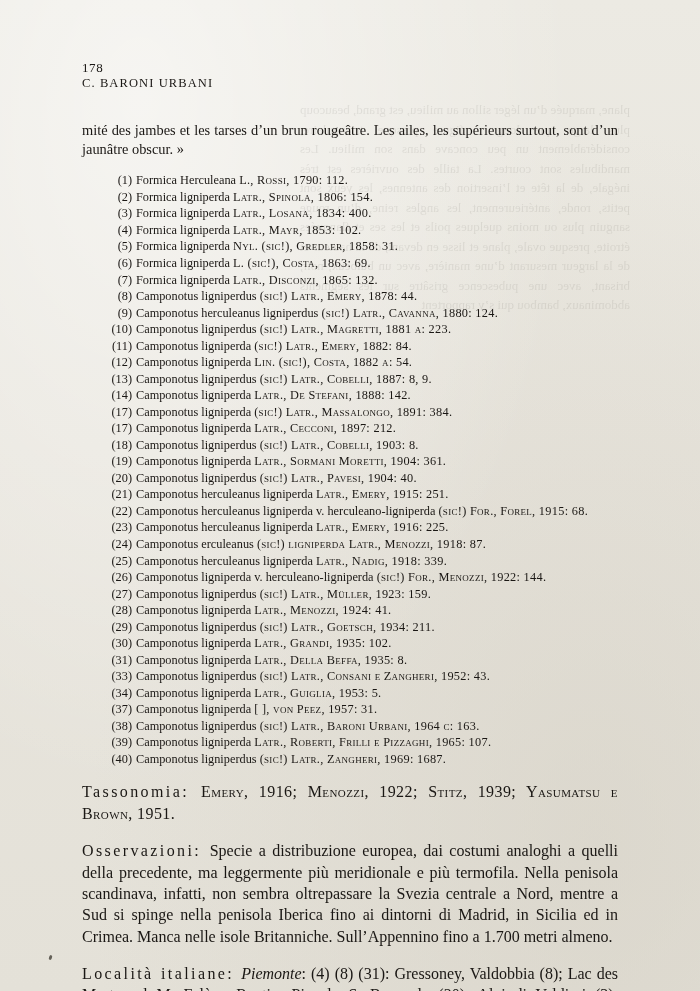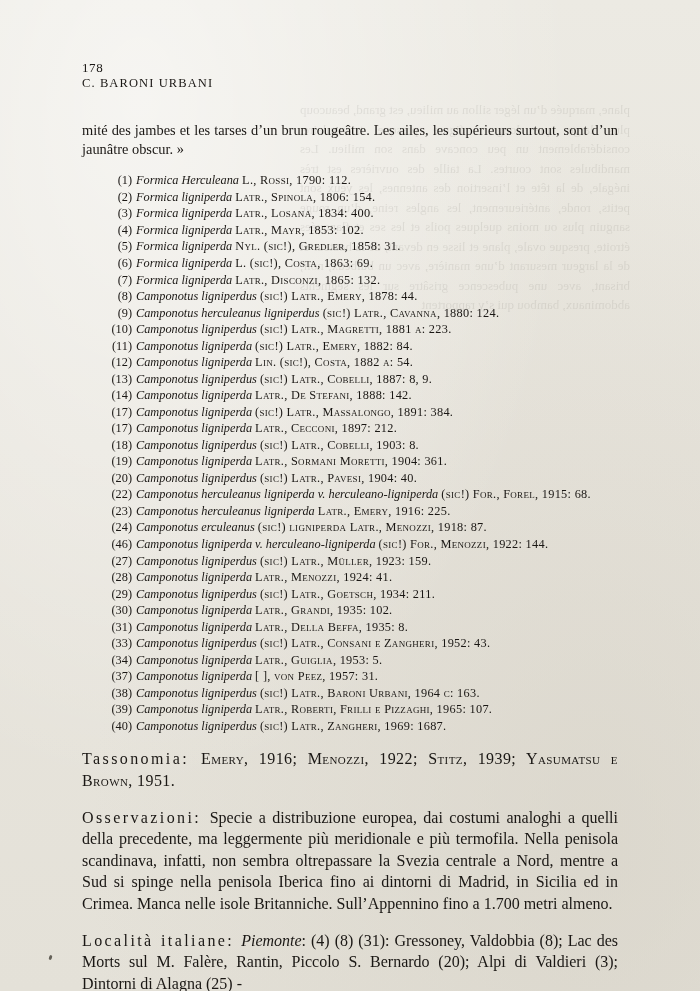--- a/index.html
+++ b/index.html
@@ -68,21 +68,21 @@
     font-size: 12.3px;
     line-height: 1.345;
     white-space: nowrap;
   }
   .num {
     display: inline-block;
     width: 26px;
     text-align: right;
     margin-right: 4px;
   }
-  .sp { font-style: italic; }
+  .sp { }
   .auth { font-variant: small-caps; letter-spacing: 0.3px; }
   .para {
     font-size: 16px;
     line-height: 1.335;
     text-align: justify;
     margin-top: 14px;
   }
   .para.tight { margin-top: 13px; }
   .lbl {
     letter-spacing: 2.4px;
@@ -148,24 +148,26 @@
       <li><span class="num">(10)</span><span class="sp">Camponotus ligniperdus</span> <span class="auth">(sic!) Latr., Magretti, 1881 a: 223.</span></li>
       <li><span class="num">(11)</span><span class="sp">Camponotus ligniperda</span> <span class="auth">(sic!) Latr., Emery, 1882: 84.</span></li>
       <li><span class="num">(12)</span><span class="sp">Camponotus ligniperda</span> <span class="auth">Lin. (sic!), Costa, 1882 a: 54.</span></li>
       <li><span class="num">(13)</span><span class="sp">Camponotus ligniperdus</span> <span class="auth">(sic!) Latr., Cobelli, 1887: 8, 9.</span></li>
       <li><span class="num">(14)</span><span class="sp">Camponotus ligniperda</span> <span class="auth">Latr., De Stefani, 1888: 142.</span></li>
       <li><span class="num">(17)</span><span class="sp">Camponotus ligniperda</span> <span class="auth">(sic!) Latr., Massalongo, 1891: 384.</span></li>
       <li><span class="num">(17)</span><span class="sp">Camponotus ligniperda</span> <span class="auth">Latr., Cecconi, 1897: 212.</span></li>
       <li><span class="num">(18)</span><span class="sp">Camponotus ligniperdus</span> <span class="auth">(sic!) Latr., Cobelli, 1903: 8.</span></li>
       <li><span class="num">(19)</span><span class="sp">Camponotus ligniperda</span> <span class="auth">Latr., Sormani Moretti, 1904: 361.</span></li>
       <li><span class="num">(20)</span><span class="sp">Camponotus ligniperdus</span> <span class="auth">(sic!) Latr., Pavesi, 1904: 40.</span></li>
+      <li><span class="num">(21)</span><span class="sp">Camponotus herculeanus ligniperda</span> <span class="auth">Latr., Emery, 1915: 251.</span></li>
       <li><span class="num">(22)</span><span class="sp">Camponotus herculeanus ligniperda v. herculeano-ligniperda</span> <span class="auth">(sic!) For., Forel, 1915: 68.</span></li>
       <li><span class="num">(23)</span><span class="sp">Camponotus herculeanus ligniperda</span> <span class="auth">Latr., Emery, 1916: 225.</span></li>
       <li><span class="num">(24)</span><span class="sp">Camponotus erculeanus</span> <span class="auth">(sic!) ligniperda Latr., Menozzi, 1918: 87.</span></li>
-      <li><span class="num">(46)</span><span class="sp">Camponotus ligniperda v. herculeano-ligniperda</span> <span class="auth">(sic!) For., Menozzi, 1922: 144.</span></li>
+      <li><span class="num">(25)</span><span class="sp">Camponotus herculeanus ligniperda</span> <span class="auth">Latr., Nadig, 1918: 339.</span></li>
+      <li><span class="num">(26)</span><span class="sp">Camponotus ligniperda v. herculeano-ligniperda</span> <span class="auth">(sic!) For., Menozzi, 1922: 144.</span></li>
       <li><span class="num">(27)</span><span class="sp">Camponotus ligniperdus</span> <span class="auth">(sic!) Latr., Müller, 1923: 159.</span></li>
       <li><span class="num">(28)</span><span class="sp">Camponotus ligniperda</span> <span class="auth">Latr., Menozzi, 1924: 41.</span></li>
       <li><span class="num">(29)</span><span class="sp">Camponotus ligniperdus</span> <span class="auth">(sic!) Latr., Goetsch, 1934: 211.</span></li>
       <li><span class="num">(30)</span><span class="sp">Camponotus ligniperda</span> <span class="auth">Latr., Grandi, 1935: 102.</span></li>
       <li><span class="num">(31)</span><span class="sp">Camponotus ligniperda</span> <span class="auth">Latr., Della Beffa, 1935: 8.</span></li>
       <li><span class="num">(33)</span><span class="sp">Camponotus ligniperdus</span> <span class="auth">(sic!) Latr., Consani e Zangheri, 1952: 43.</span></li>
       <li><span class="num">(34)</span><span class="sp">Camponotus ligniperda</span> <span class="auth">Latr., Guiglia, 1953: 5.</span></li>
       <li><span class="num">(37)</span><span class="sp">Camponotus ligniperda</span> <span class="auth">[ ], von Peez, 1957: 31.</span></li>
       <li><span class="num">(38)</span><span class="sp">Camponotus ligniperdus</span> <span class="auth">(sic!) Latr., Baroni Urbani, 1964 c: 163.</span></li>
       <li><span class="num">(39)</span><span class="sp">Camponotus ligniperda</span> <span class="auth">Latr., Roberti, Frilli e Pizzaghi, 1965: 107.</span></li>

